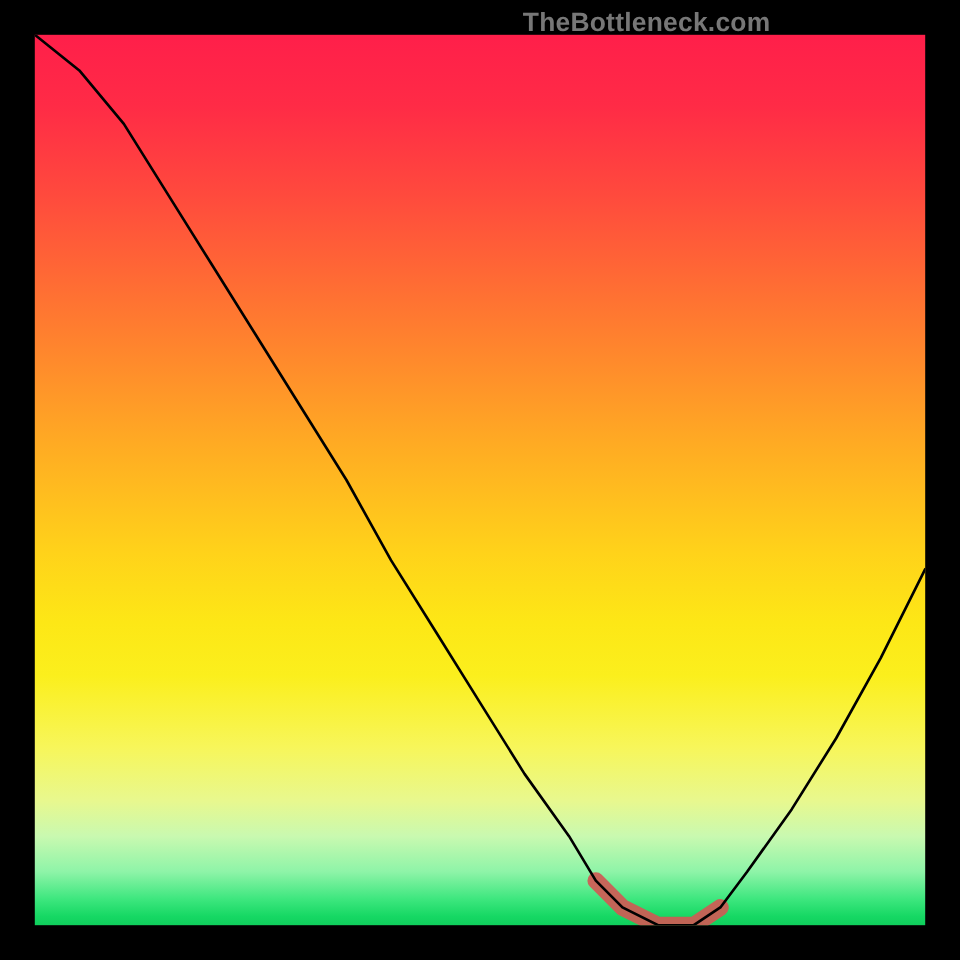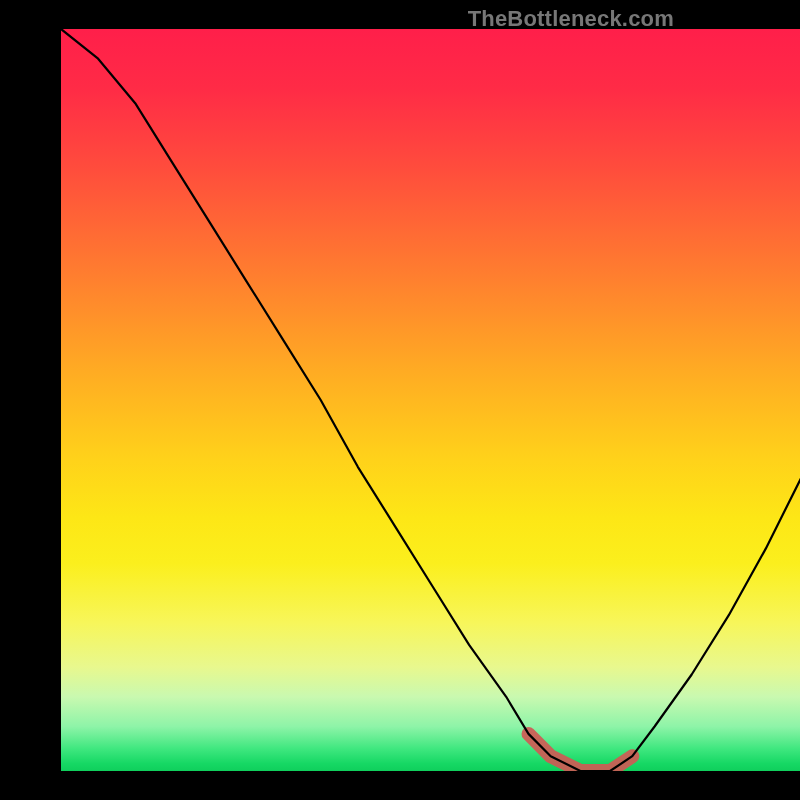--- a/index.html
+++ b/index.html
@@ -2,21 +2,20 @@
 <html><head>
 <meta charset="utf-8">
 <style>
   * { margin: 0; padding: 0; box-sizing: border-box; }
   html, body { width: 800px; height: 800px; overflow: hidden; background: #000; }
   .frame {
     position: relative;
     width: 656px;
     height: 800px;
     background: #000;
-    margin-left: 32px;
   }
   .watermark {
     position: absolute;
     top: 6px;
     right: 14px;
     font-family: Arial, Helvetica, sans-serif;
     font-size: 22px;
     font-weight: 600;
     color: #777;
     letter-spacing: 0.2px;

